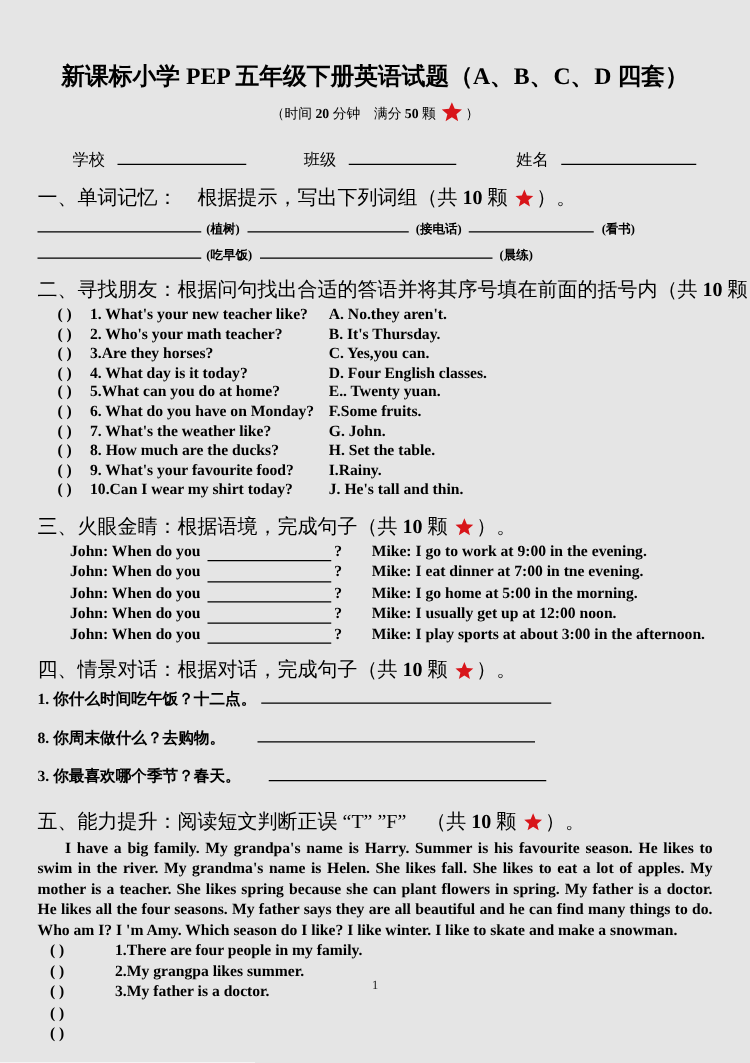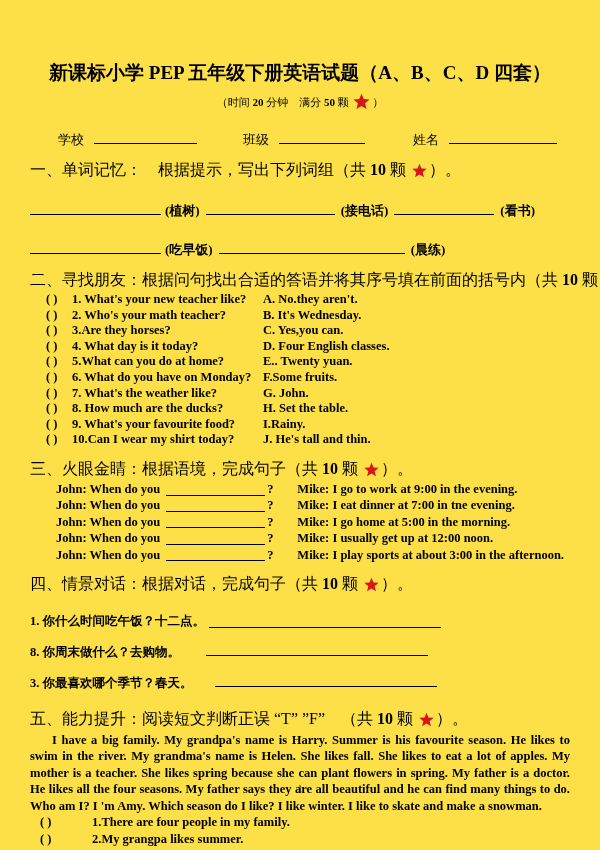--- a/index.html
+++ b/index.html
@@ -12,23 +12,23 @@
     height: 850px;
     font-family: "Liberation Serif", "DejaVu Serif", serif;
     color: #000000;
     position: relative;
     overflow: hidden;
   }
   .page {
     width: 600px;
     height: 850px;
     position: relative;
-    background: #fde047;
+    background: #e5e5e5;
     box-sizing: border-box;
-    padding: 12px 30px;
+    padding: 0 30px;
   }
 
   
   .doc-title {
     text-align: center;
     font-size: 19px;
     font-weight: bold;
     letter-spacing: 0px;
     margin: 0;
     padding-top: 48px;
@@ -74,23 +74,23 @@
   
   .sec-head {
     font-size: 16px;
     margin-top: 11px;
     white-space: nowrap;
   }
   .sec-head .b { font-weight: bold; }
 
   
   .s1-row {
-    font-size: 13px;
-    font-weight: bold;
-    margin-top: 20px;
+    font-size: 10px;
+    font-weight: bold;
+    margin-top: 3px;
     white-space: nowrap;
     display: flex;
     align-items: baseline;
   }
   .s1-row .wb {
     display: inline-block;
     border-bottom: 1.4px solid #000;
     height: 13px;
   }
   .w1 { width: 131px; }
@@ -111,21 +111,21 @@
     padding-left: 16px;
   }
   .match-row .paren { width: 26px; flex: none; }
   .match-row .qtext { width: 191px; flex: none; }
   .match-row .atext { flex: none; text-align: center; }
 
   
   .john-list { margin-top: 1px; }
   .john-row {
     display: flex;
-    align-items: center;
+    align-items: flex-end;
     font-size: 12.5px;
     font-weight: bold;
     line-height: 16.4px;
     padding-left: 26px;
   }
   .john-row .lead { white-space: nowrap; }
   .john-row .jb {
     display: inline-block;
     border-bottom: 1.5px solid #000;
     width: 99px;
@@ -136,21 +136,21 @@
   .john-row .mike { white-space: nowrap; }
 
   
   .dlg-row {
     font-size: 12.5px;
     font-weight: bold;
     display: flex;
     align-items: baseline;
     margin-top: 13px;
   }
-  .dlg-row.first { margin-top: 18px; align-items: center; }
+  .dlg-row.first { margin-top: 3px; }
   .dlg-row .q { white-space: nowrap; }
   .dlg-row .ansline {
     display: inline-block;
     border-bottom: 1.5px solid #000;
     height: 12px;
   }
   .al1 { width: 232px; margin-left: 4px; }
   .al2 { width: 222px; margin-left: 26px; }
   .al3 { width: 222px; margin-left: 22px; }
 
@@ -237,21 +237,21 @@
 
   <div class="match-list">
     <div class="match-row">
         <span class="paren">(        )</span>
         <span class="qtext">1. What's your new teacher like?</span>
         <span class="atext">A. No.they aren't.</span>
       </div>
     <div class="match-row">
         <span class="paren">(        )</span>
         <span class="qtext">2. Who's your math teacher?</span>
-        <span class="atext">B. It's Wednesday.</span>
+        <span class="atext">B. It's Thursday.</span>
       </div>
     <div class="match-row">
         <span class="paren">(        )</span>
         <span class="qtext">3.Are they horses?</span>
         <span class="atext">C. Yes,you can.</span>
       </div>
     <div class="match-row">
         <span class="paren">(        )</span>
         <span class="qtext">4. What day is it today?</span>
         <span class="atext">D. Four English classes.</span>

